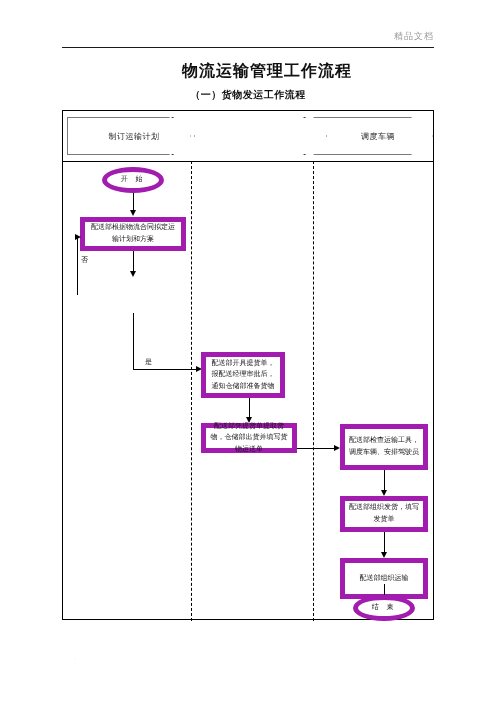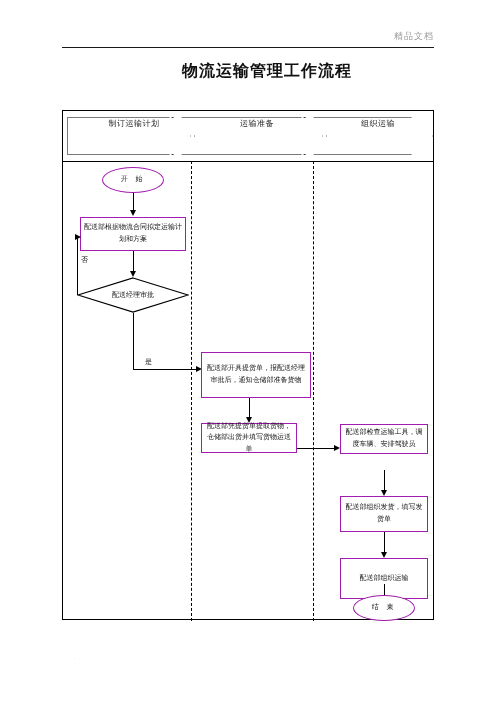--- a/index.html
+++ b/index.html
@@ -94,21 +94,21 @@
   }
   .chev {
     position: absolute;
     top: 6px;
     height: 38px;
     background: #ffffff;
     border: 1px solid #7b7b7b;
     box-sizing: border-box;
     clip-path: polygon(0 0, calc(100% - 22px) 0, 100% 50%, calc(100% - 22px) 100%, 0 100%, 22px 50%);
     display: flex;
-    align-items: flex-start;
+    align-items: center;
     justify-content: center;
   }
   .chev.first {
     clip-path: polygon(0 0, calc(100% - 22px) 0, 100% 50%, calc(100% - 22px) 100%, 0 100%);
   }
   .chev-label {
     font-size: 8px;
     color: #222;
     letter-spacing: 0.5px;
     transform: translateX(5px);
@@ -133,21 +133,21 @@
     width: 0;
     height: 460px;
     border-left: 1px dashed #000;
   }
 
   
   .node {
     position: absolute;
     box-sizing: border-box;
     background: #fff;
-    border: 1px solid #a21caf;
+    border: 5px solid #a21caf;
     display: flex;
     align-items: center;
     justify-content: center;
     text-align: center;
     font-size: 7px;
     line-height: 1.65;
     color: #111;
     padding: 2px 3px;
   }
   .node.oval {
@@ -219,36 +219,34 @@
 </style>
 </head>
 <body>
 
 <div class="page">
 
   <div class="hdr-text">精品文档</div>
   <div class="hdr-rule"></div>
 
   <div class="doc-title">物流运输管理工作流程</div>
+  <div class="doc-subtitle">（一）货物发运工作流程</div>
 
   <div class="frame">
 
     <div class="chev-band">
       <div class="chev first" style="left:4px; width:124px;">
         <span class="chev-label">制订运输计划</span>
       </div>
       <div class="chev-edge" style="left:108px;"></div>
 
-      <div class="chev" style="left:118px; width:142px;">
-        <span class="chev-label">运输准备</span>
-      </div>
       <div class="chev-edge" style="left:240px;"></div>
 
       <div class="chev" style="left:250px; width:120px;">
-        <span class="chev-label">组织运输</span>
+        <span class="chev-label">调度车辆</span>
       </div>
     </div>
 
     <div class="band-rule"></div>
 
     <div class="lane-div" style="left:128px;"></div>
     <div class="lane-div" style="left:250px;"></div>
 
     <div class="node oval" style="left:39px; top:56px; width:62px; height:26px;">
       <span class="txt">开  始</span>
@@ -257,53 +255,47 @@
     <div class="vline" style="left:70px; top:82px; height:20px;"></div>
     <div class="arrow-down" style="left:66.5px; top:99px;"></div>
 
     <div class="node" style="left:17px; top:106px; width:106px; height:34px;">
       <span class="txt">配送部根据物流合同拟定运输计划和方案</span>
     </div>
 
     <div class="vline" style="left:70px; top:140px; height:23px;"></div>
     <div class="arrow-down" style="left:66.5px; top:160px;"></div>
 
-    <div class="diamond-wrap" style="left:14px; top:166px; width:112px; height:36px;">
-      <svg class="diamond-shape" viewBox="0 0 112 36" preserveAspectRatio="none">
-        <polygon points="56,1 111,18 56,35 1,18" fill="#ffffff" stroke="#000000" stroke-width="1.2"></polygon>
-      </svg>
-      <div class="diamond-label">配送经理审批</div>
-    </div>
 
     <div class="vline" style="left:14px; top:126px; height:58px;"></div>
     <div class="hline" style="left:14px; top:184px; width:0px;"></div>
     <div class="hline" style="left:14px; top:183.5px; width:0px;"></div>
     <div class="arrow-right" style="left:12px; top:122.5px;"></div>
     <div class="edge-label" style="left:17px; top:144px;">否</div>
 
     <div class="vline" style="left:70px; top:202px; height:56px;"></div>
     <div class="hline" style="left:70px; top:258px; width:67px;"></div>
     <div class="arrow-right" style="left:133px; top:254.5px;"></div>
     <div class="edge-label" style="left:81px; top:246px;">是</div>
 
-    <div class="node" style="left:138px; top:241px; width:110px; height:46px;">
+    <div class="node" style="left:138px; top:241px; width:84px; height:46px;">
       <span class="txt">配送部开具提货单，报配送经理审批后，通知仓储部准备货物</span>
     </div>
 
     <div class="vline" style="left:186px; top:287px; height:22px;"></div>
     <div class="arrow-down" style="left:182.5px; top:306px;"></div>
 
     <div class="node" style="left:138px; top:312px; width:96px; height:30px;">
       <span class="txt">配送部凭提货单提取货物，仓储部出货并填写货物运送单</span>
     </div>
 
     <div class="hline" style="left:234px; top:337px; width:40px;"></div>
     <div class="arrow-right" style="left:271px; top:333.5px;"></div>
 
-    <div class="node" style="left:277px; top:313px; width:88px; height:30px;">
+    <div class="node" style="left:277px; top:313px; width:88px; height:46px;">
       <span class="txt">配送部检查运输工具，调度车辆、安排驾驶员</span>
     </div>
 
     <div class="vline" style="left:321px; top:359px; height:23px;"></div>
     <div class="arrow-down" style="left:317.5px; top:379px;"></div>
 
     <div class="node" style="left:277px; top:385px; width:88px; height:36px;">
       <span class="txt">配送部组织发货，填写发货单</span>
     </div>
 

